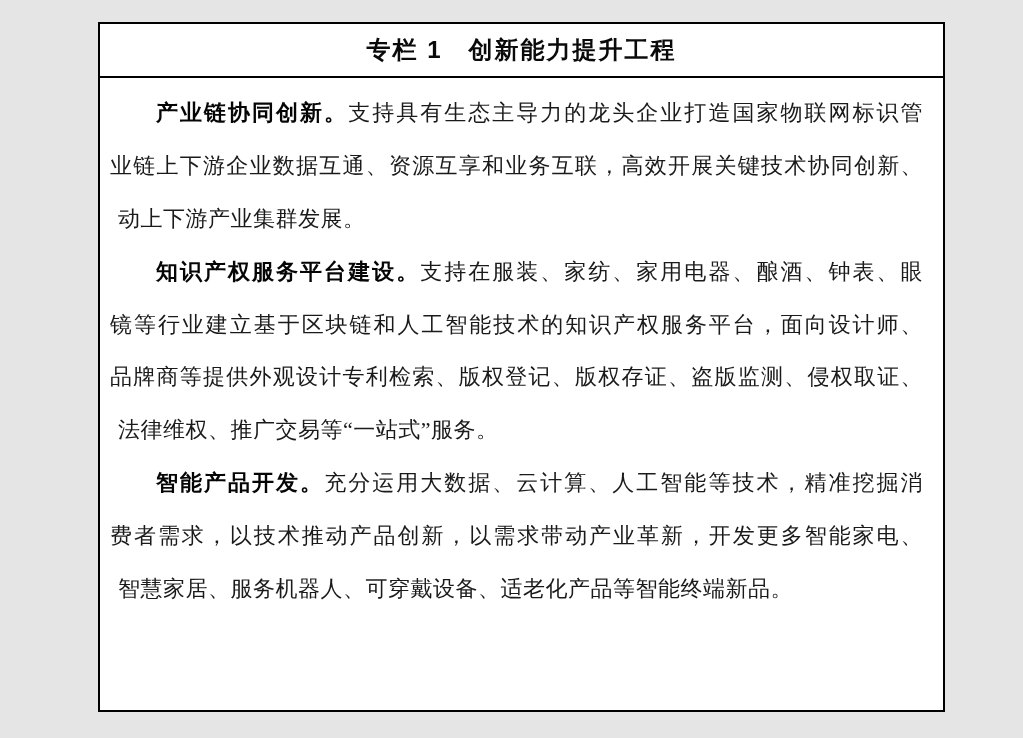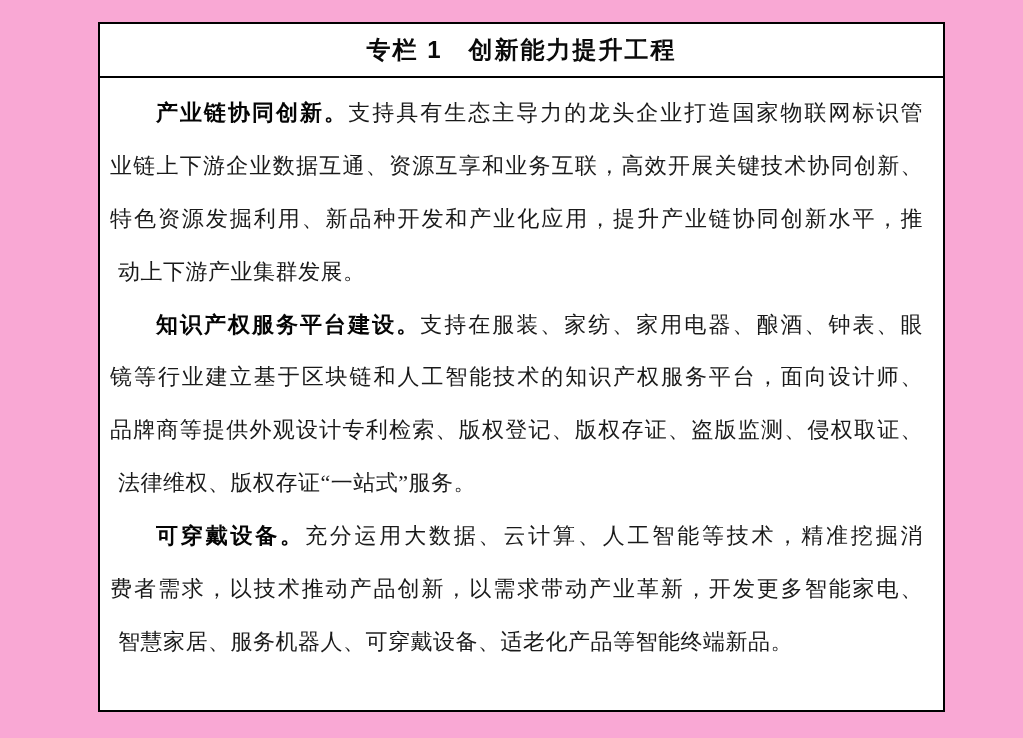--- a/index.html
+++ b/index.html
@@ -9,21 +9,21 @@
     height: 738px;
     background: #ffffff;
     font-family: "Liberation Serif", serif;
     color: #141414;
     overflow: hidden;
   }
   .page {
     position: relative;
     width: 1023px;
     height: 738px;
-    background: #f9a8d4;
+    background: #e5e5e5;
   }
   .panel {
     position: absolute;
     left: 98px;
     top: 22px;
     width: 847px;
     height: 690px;
     box-sizing: border-box;
     border: 2px solid #000000;
     background: #ffffff;
@@ -77,27 +77,26 @@
   <div class="panel">
 
     <div class="panel-title">
       <span class="title-num">专栏 1</span>
       <span>创新能力提升工程</span>
     </div>
 
     <div class="panel-body">
       <div class="bodyline ind"><span class="lead">产业链协同创新。</span><span>支持具有生态主导力的龙头企业打造国家物联网标识管</span></div>
       <div class="bodyline"><span>业链上下游企业数据互通、资源互享和业务互联，高效开展关键技术协同创新、</span></div>
-      <div class="bodyline"><span>特色资源发掘利用、新品种开发和产业化应用，提升产业链协同创新水平，推</span></div>
       <div class="bodyline pl"><span>动上下游产业集群发展。</span></div>
 
       <div class="bodyline ind"><span class="lead">知识产权服务平台建设。</span><span>支持在服装、家纺、家用电器、酿酒、钟表、眼</span></div>
       <div class="bodyline"><span>镜等行业建立基于区块链和人工智能技术的知识产权服务平台，面向设计师、</span></div>
       <div class="bodyline"><span>品牌商等提供外观设计专利检索、版权登记、版权存证、盗版监测、侵权取证、</span></div>
-      <div class="bodyline pl"><span>法律维权、版权存证“一站式”服务。</span></div>
+      <div class="bodyline pl"><span>法律维权、推广交易等“一站式”服务。</span></div>
 
-      <div class="bodyline ind"><span class="lead">可穿戴设备。</span><span>充分运用大数据、云计算、人工智能等技术，精准挖掘消</span></div>
+      <div class="bodyline ind"><span class="lead">智能产品开发。</span><span>充分运用大数据、云计算、人工智能等技术，精准挖掘消</span></div>
       <div class="bodyline"><span>费者需求，以技术推动产品创新，以需求带动产业革新，开发更多智能家电、</span></div>
       <div class="bodyline pl"><span>智慧家居、服务机器人、可穿戴设备、适老化产品等智能终端新品。</span></div>
     </div>
 
   </div>
 </div>
 
 </body></html>

